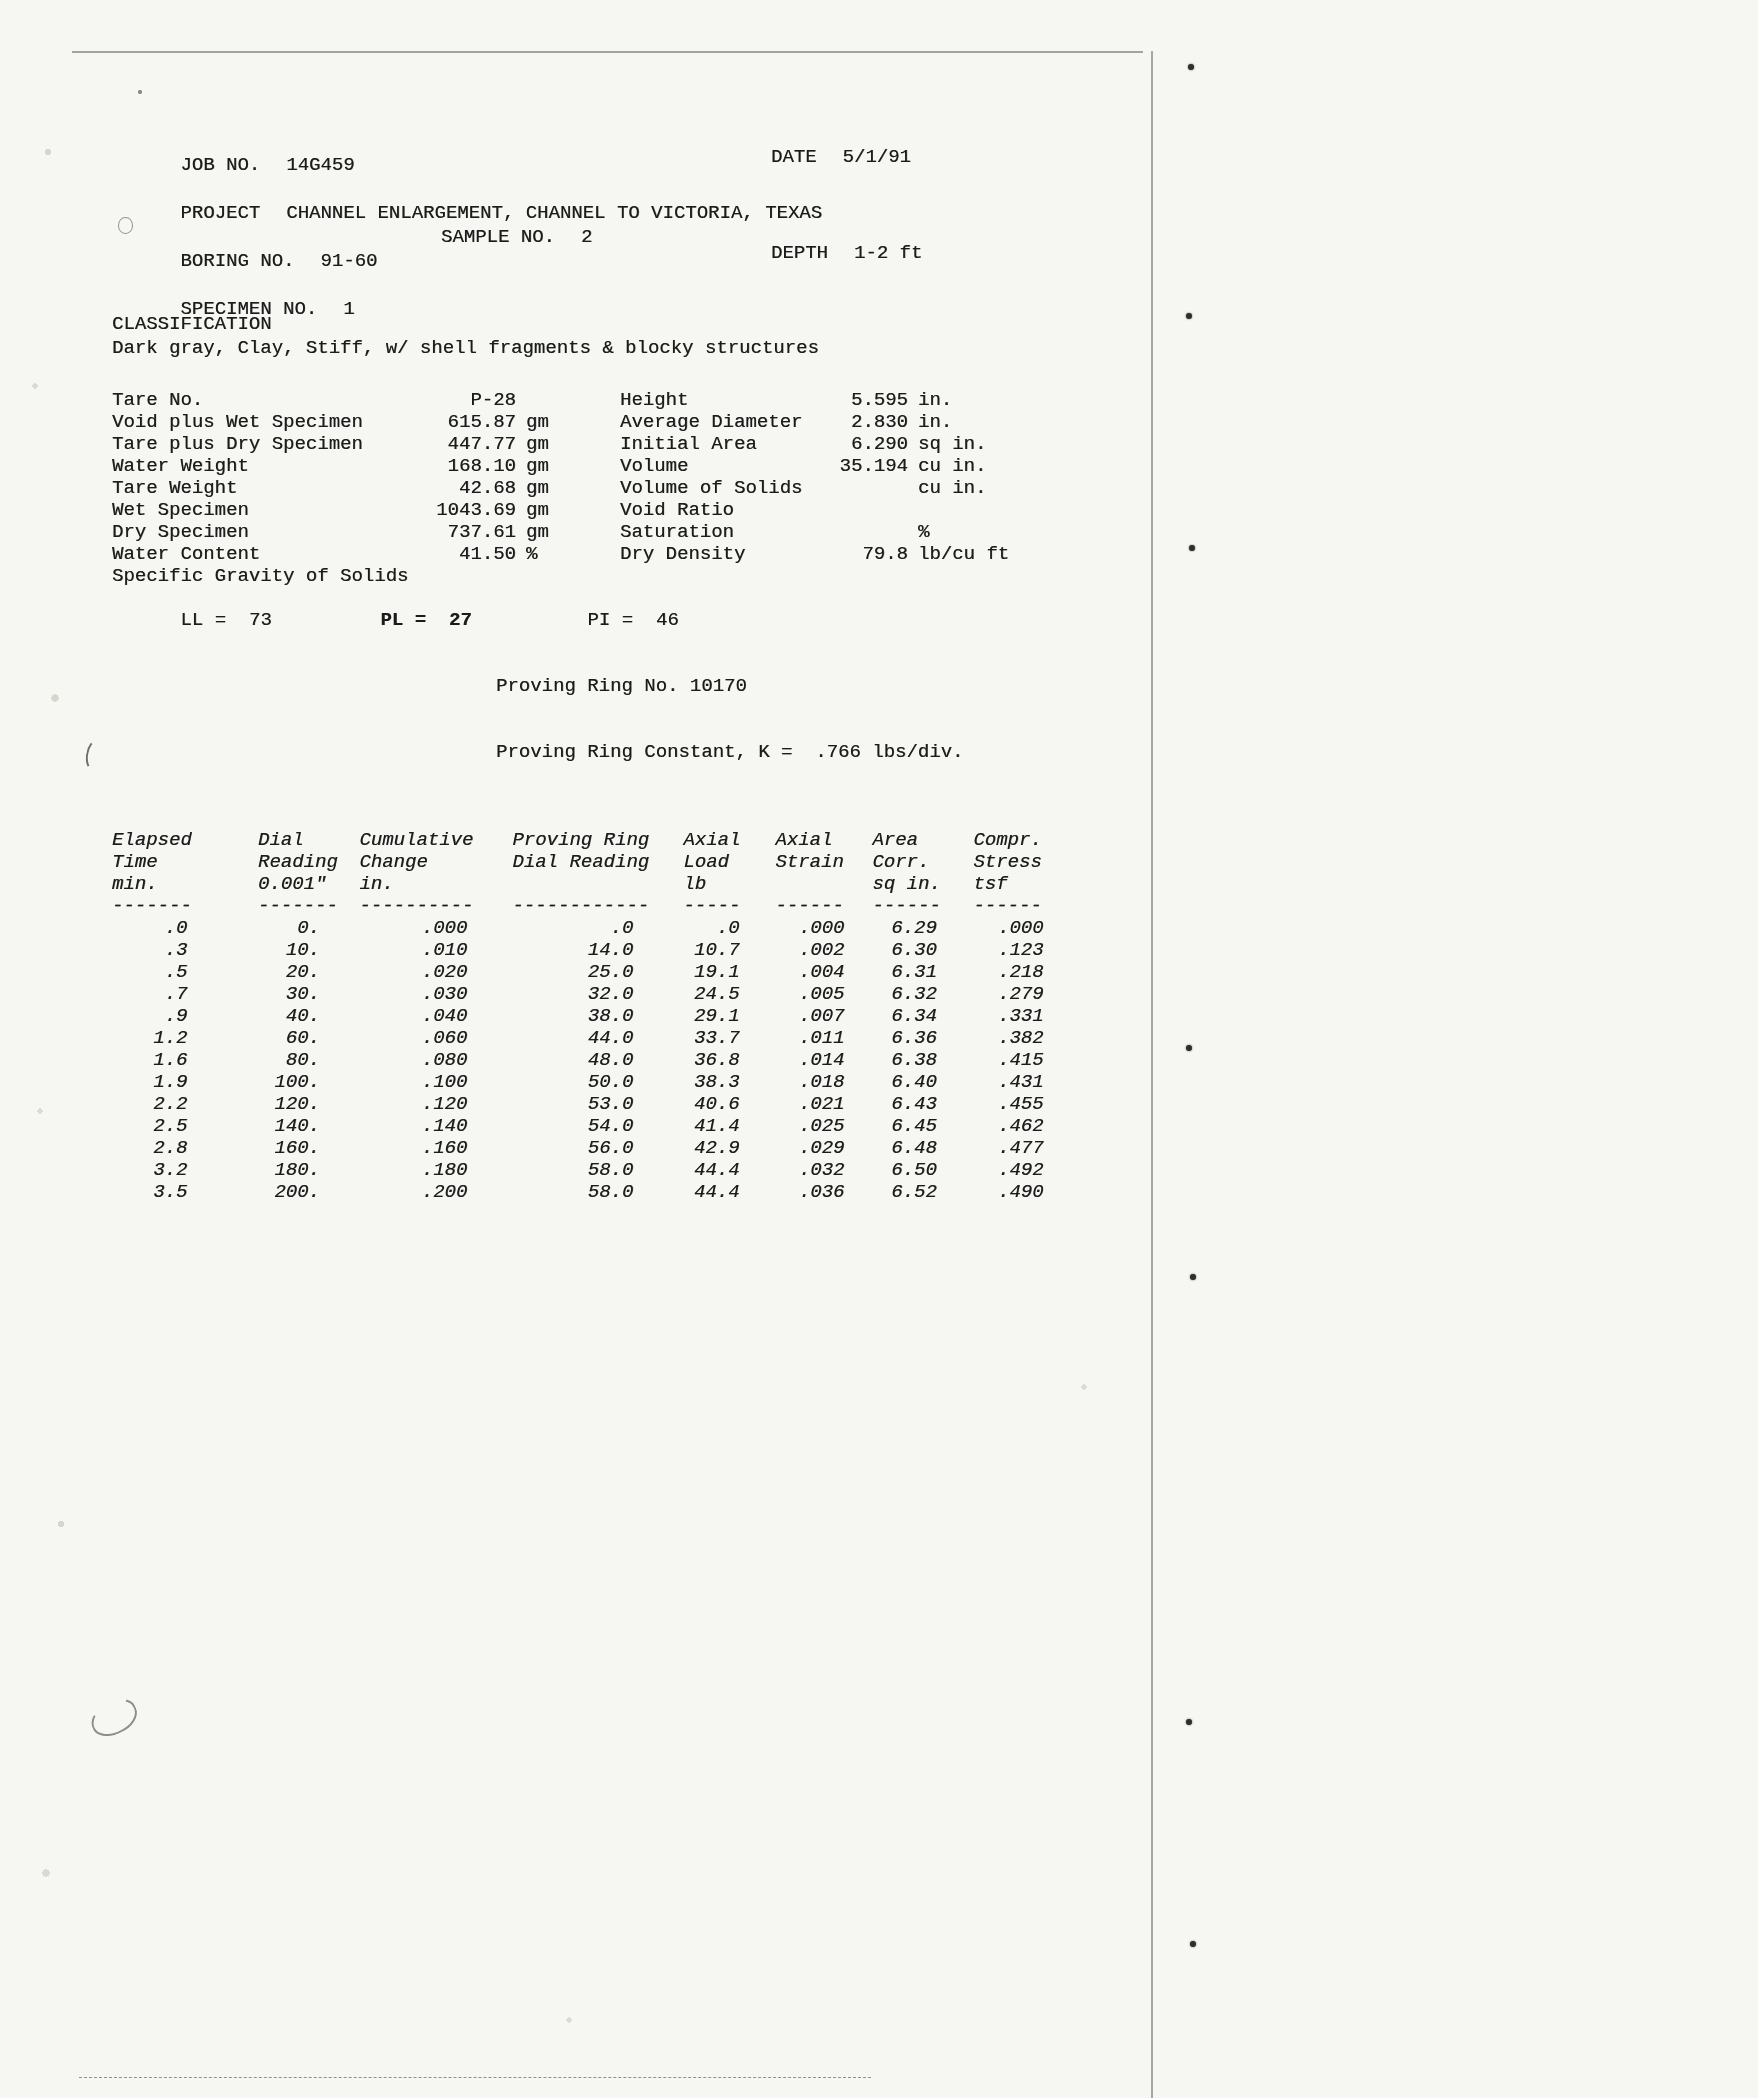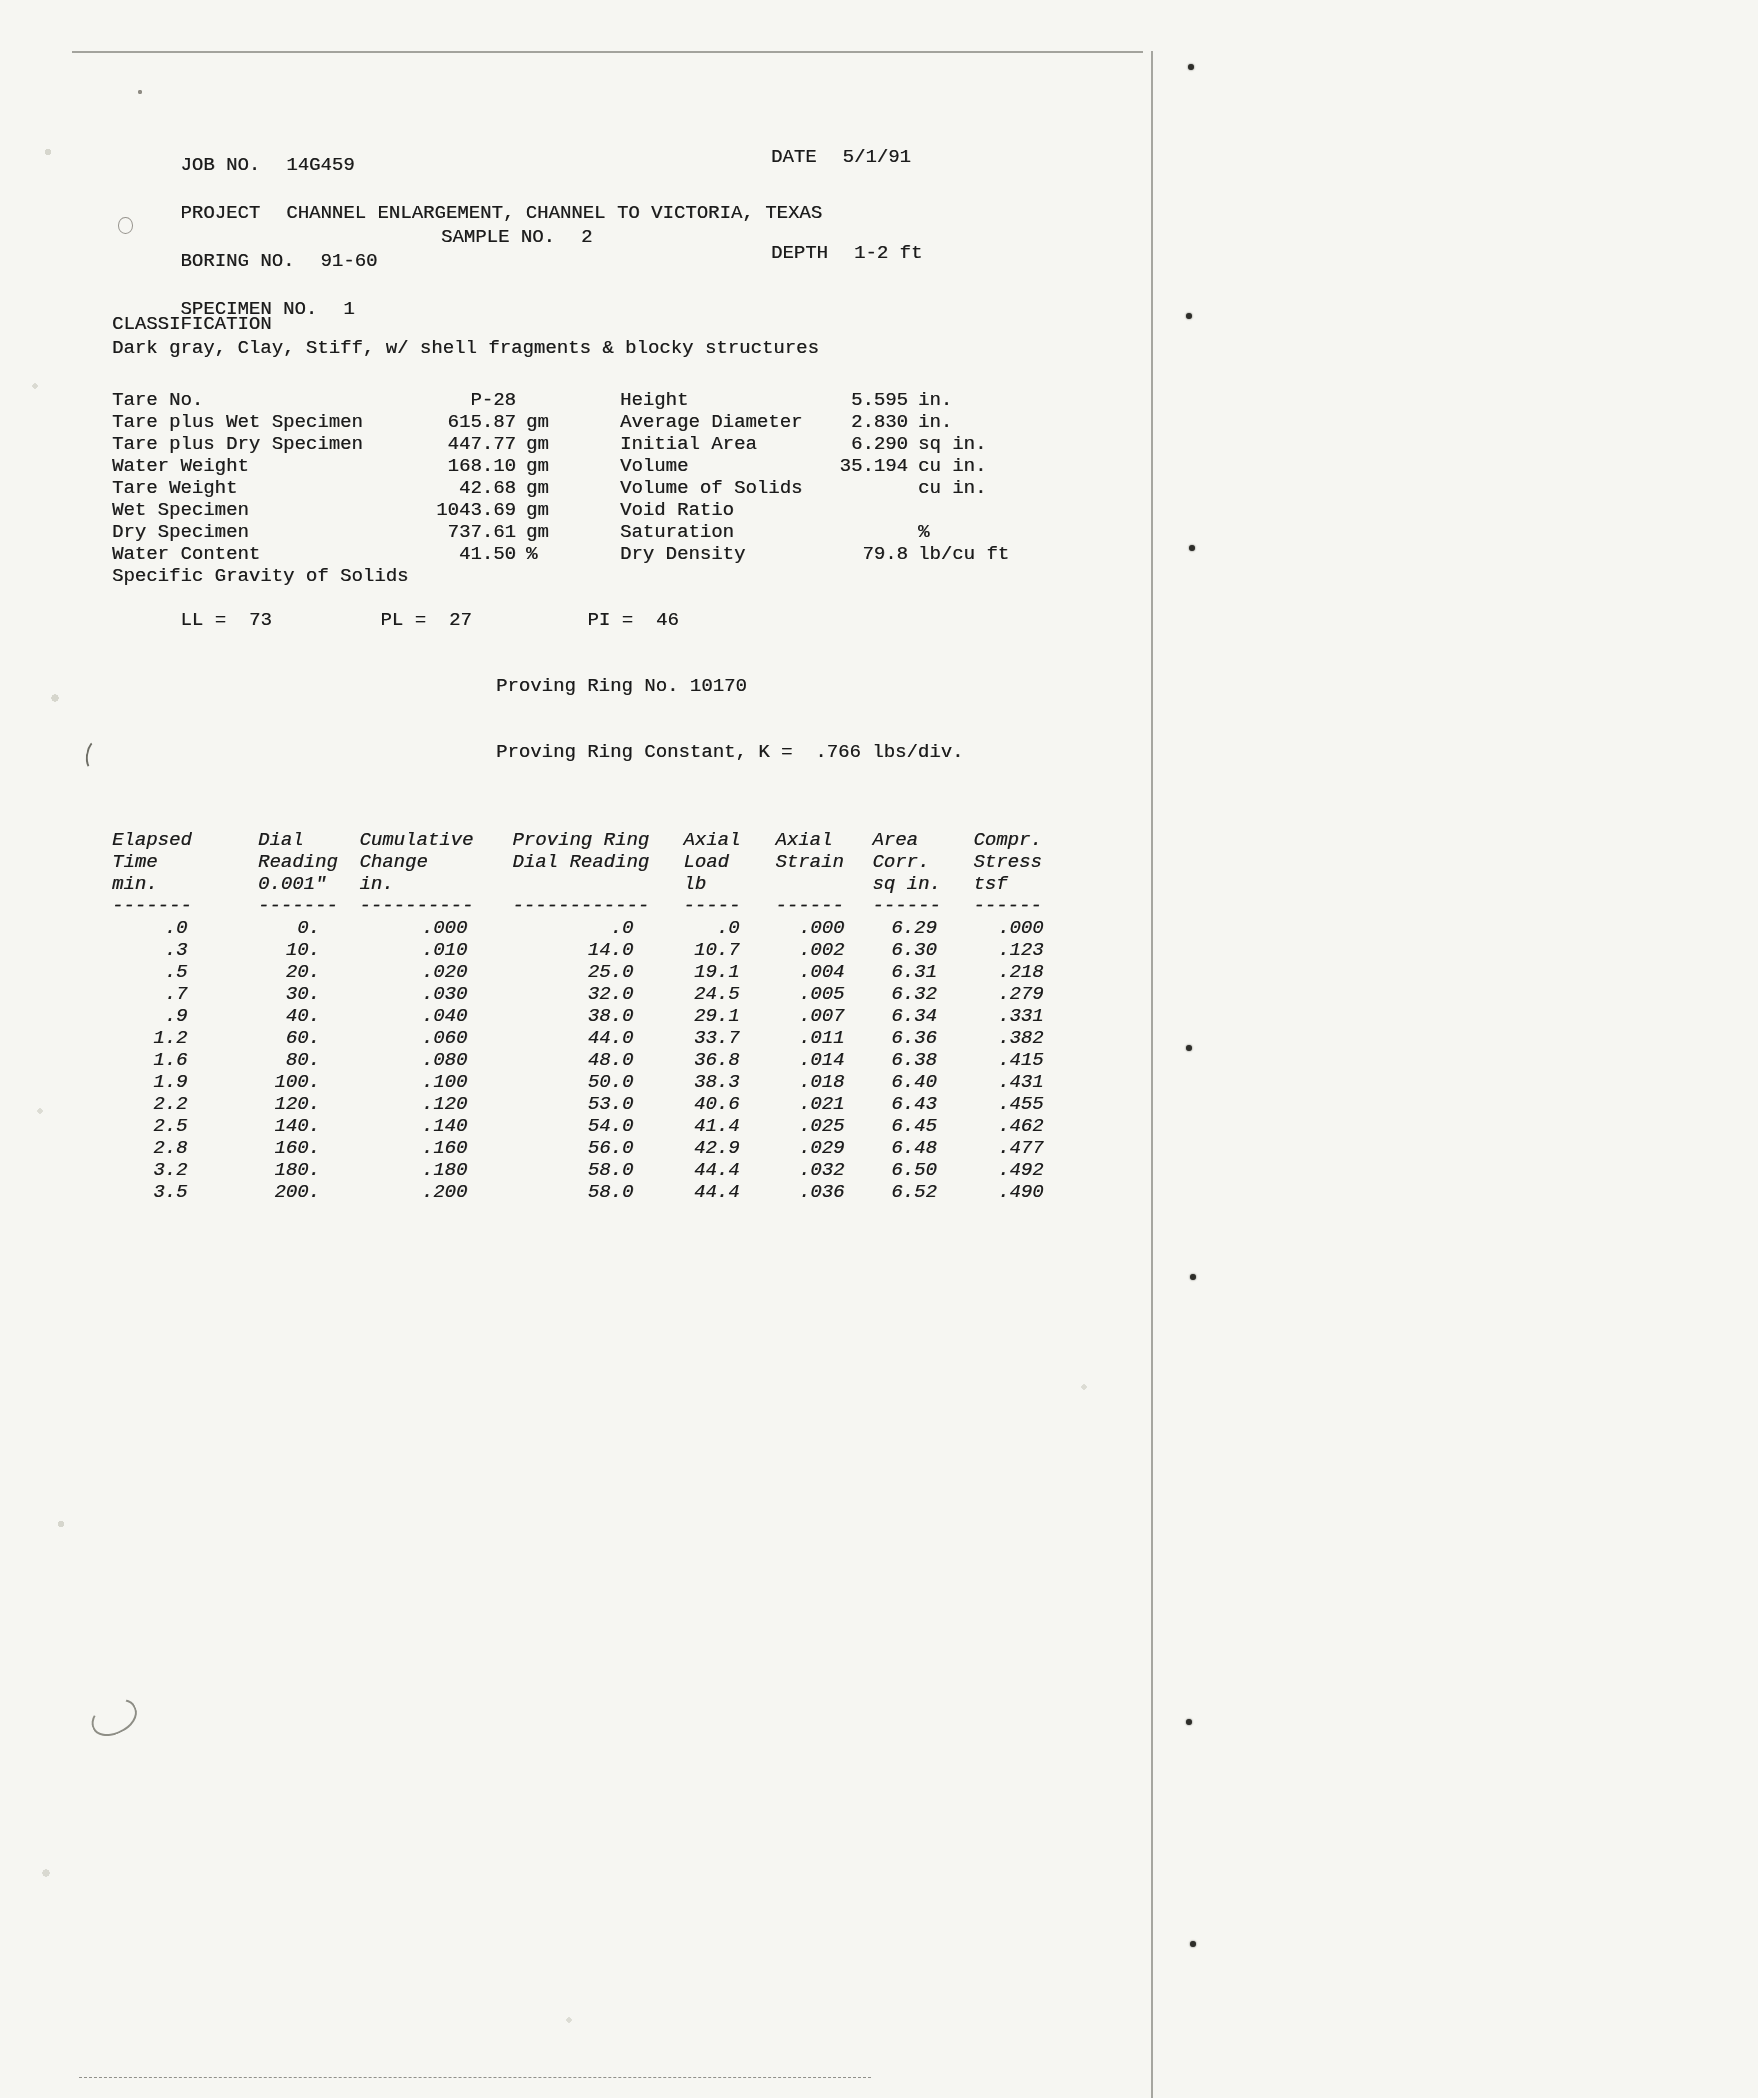--- a/index.html
+++ b/index.html
@@ -58,21 +58,21 @@
   .meas-left  .mlabel { width:303px; }
   .meas-left  .mvalue { width:101px; text-align:right; }
   .meas-right .mlabel { width:216px; }
   .meas-right .mvalue { width:72px;  text-align:right; }
   .munit { margin-left:10px; }
 
   
   .att-line { height:22px; line-height:22px; white-space:pre; }
   .att { display:inline-block; }
   .att-ll { width:200px; }
-  .att-pl { width:207px; }
+  .att-pl { width:207px;font-weight:bold; }
   .attv { margin-left:23px; }
 
   
   .proving { margin-top:22px; margin-left:384px; line-height:22px; white-space:pre; }
 
   
   .dtable { margin-top:22px;font-style:italic; }
   .thead { display:flex; }
   .tcol  { display:flex; flex-direction:column; }
   .tcol > span { display:block; height:22px; line-height:22px; white-space:pre; text-align:left; }
@@ -145,21 +145,21 @@
 
     <div class="meas">
       <div class="meas-left">
 
       <div class="mrow">
           <span class="mlabel">Tare No.</span>
           <span class="mvalue">P-28</span>
           <span class="munit"></span>
         </div>
           <div class="mrow">
-          <span class="mlabel">Tare plus Wet Specimen</span>
+          <span class="mlabel">Void plus Wet Specimen</span>
           <span class="mvalue">615.87</span>
           <span class="munit">gm</span>
         </div>
           <div class="mrow">
           <span class="mlabel">Tare plus Dry Specimen</span>
           <span class="mvalue">447.77</span>
           <span class="munit">gm</span>
         </div>
           <div class="mrow">
           <span class="mlabel">Water Weight</span>

